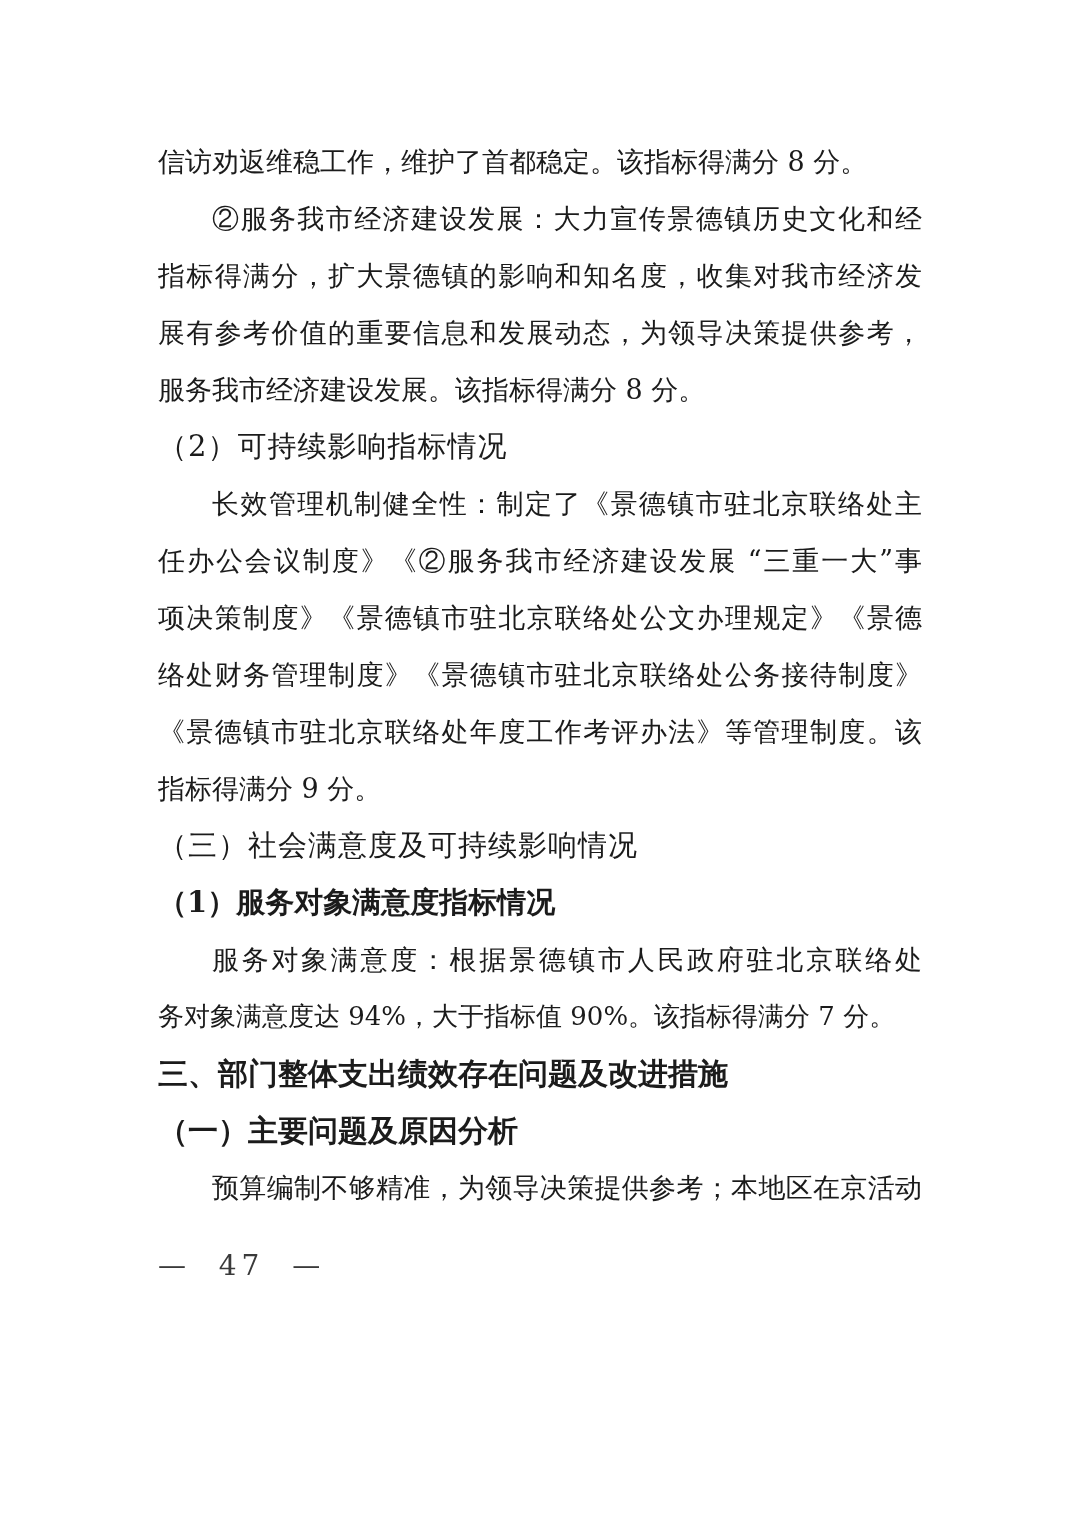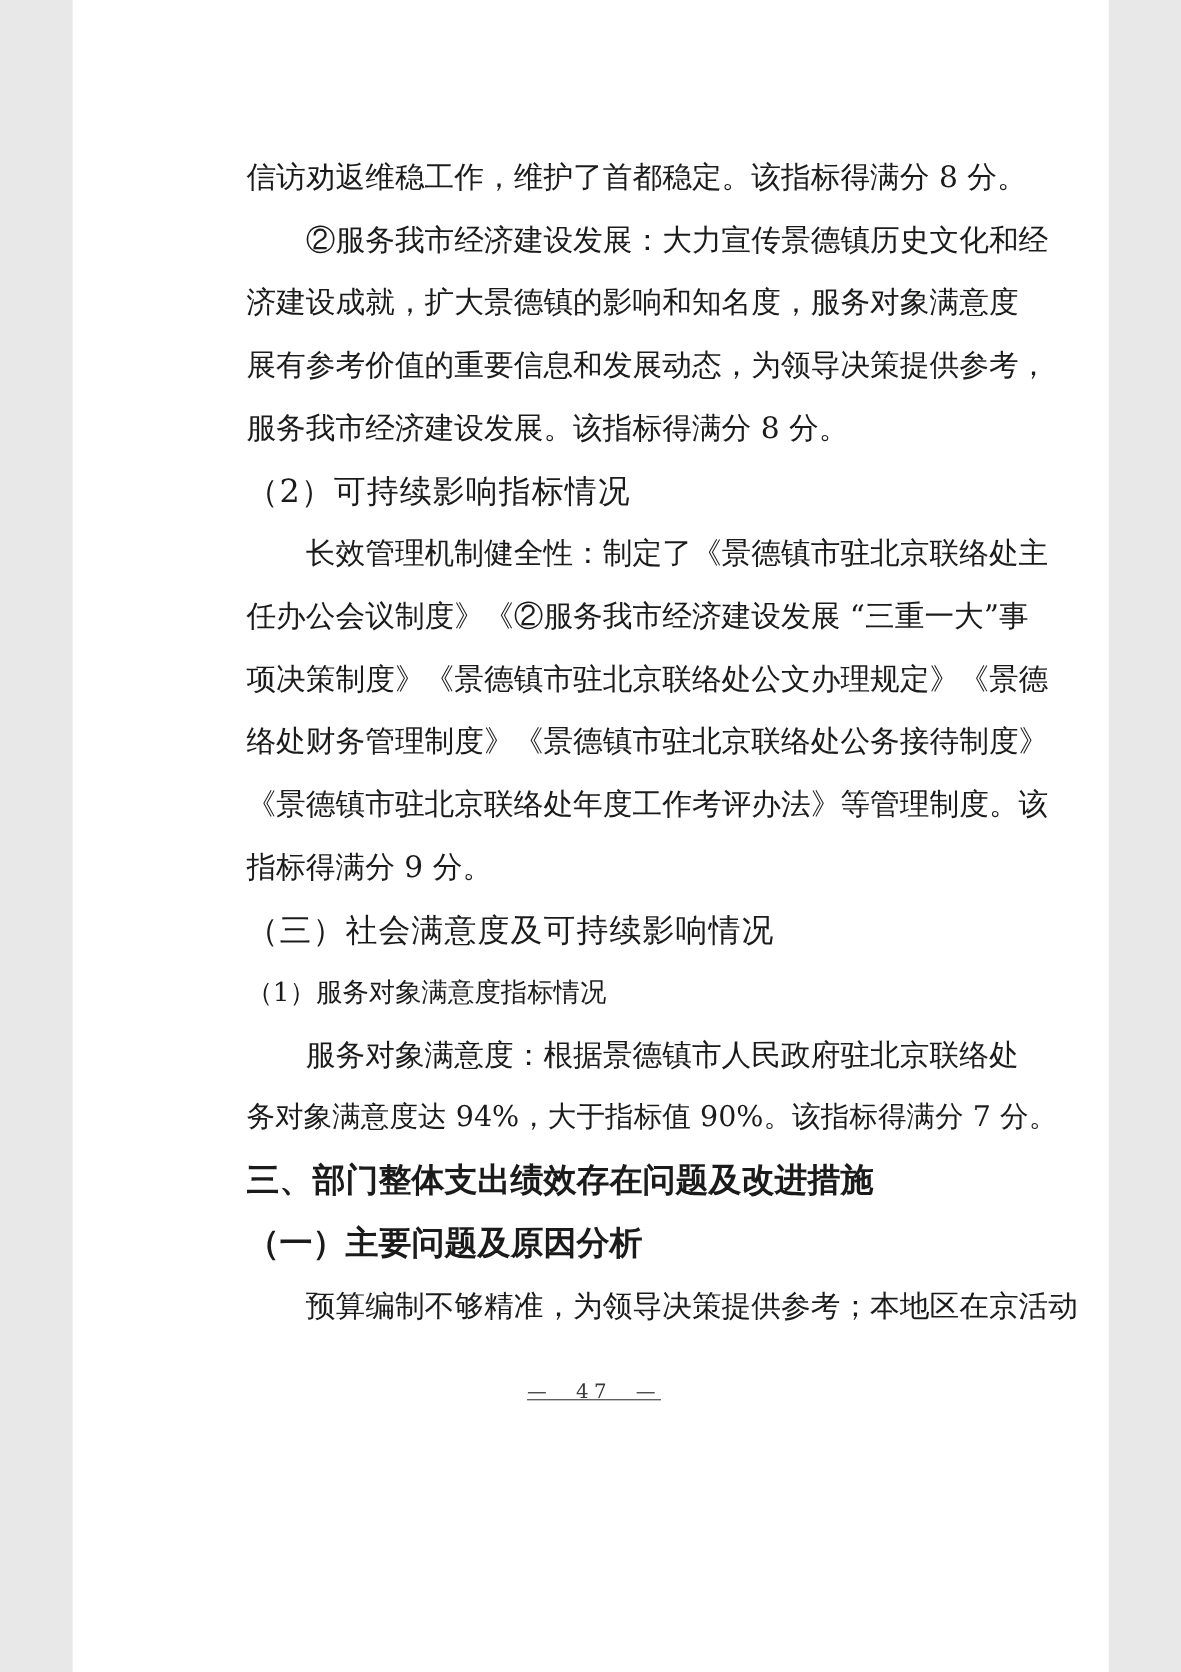--- a/index.html
+++ b/index.html
@@ -2,21 +2,21 @@
 <html lang="zh"><head>
 <meta charset="utf-8">
 <style>
   html, body {
     margin: 0;
     padding: 0;
     background: #e8e8e8;
   }
   .page {
     position: relative;
-    width: 942px;
+    width: 1074px;
     height: 1520px;
     margin: 0 auto;
     background: #ffffff;
     box-sizing: border-box;
     padding: 133px 152px 0 158px;
     color: #1b1b1b;
     font-family: "DejaVu Serif", "Liberation Serif", serif;
     overflow: hidden;
   }
   .ln {
@@ -32,48 +32,46 @@
     text-align: justify;
     text-align-last: justify;
   }
   .tight { font-size: 26px; }
   .h-kai {
     font-weight: normal;
     font-size: 29px;
     letter-spacing: 1px;
   }
   .h-song {
-    font-weight: normal;
-    font-size: 24px;
+    font-weight: bold;
+    font-size: 29px;
   }
   .h-hei {
     font-weight: bold;
     font-size: 30px;
     font-family: Liberation Serif, serif;
   }
   .footer {
     margin-top: 26px;
     height: 48px;
     line-height: 48px;
-    text-align: center;
-    font-size: 18px;
+    font-size: 28px;
     letter-spacing: 5px;
     color: #3a3a3a;
     white-space: pre;
-    text-decoration: underline;
   }
 </style>
 </head>
 <body>
 
 <div class="page">
 
   <p class="ln">信访劝返维稳工作，维护了首都稳定。该指标得满分 8 分。</p>
   <p class="ln indent fill">②服务我市经济建设发展：大力宣传景德镇历史文化和经</p>
-  <p class="ln fill">济建设成就，扩大景德镇的影响和知名度，服务对象满意度</p>
+  <p class="ln fill">指标得满分，扩大景德镇的影响和知名度，收集对我市经济发</p>
   <p class="ln fill">展有参考价值的重要信息和发展动态，为领导决策提供参考，</p>
   <p class="ln">服务我市经济建设发展。该指标得满分 8 分。</p>
 
   <p class="ln h-kai">（2）可持续影响指标情况</p>
 
   <p class="ln indent fill">长效管理机制健全性：制定了《景德镇市驻北京联络处主</p>
   <p class="ln fill">任办公会议制度》《②服务我市经济建设发展 “三重一大”事</p>
   <p class="ln fill">项决策制度》《景德镇市驻北京联络处公文办理规定》《景德</p>
   <p class="ln fill">络处财务管理制度》《景德镇市驻北京联络处公务接待制度》</p>
   <p class="ln fill">《景德镇市驻北京联络处年度工作考评办法》等管理制度。该</p>

